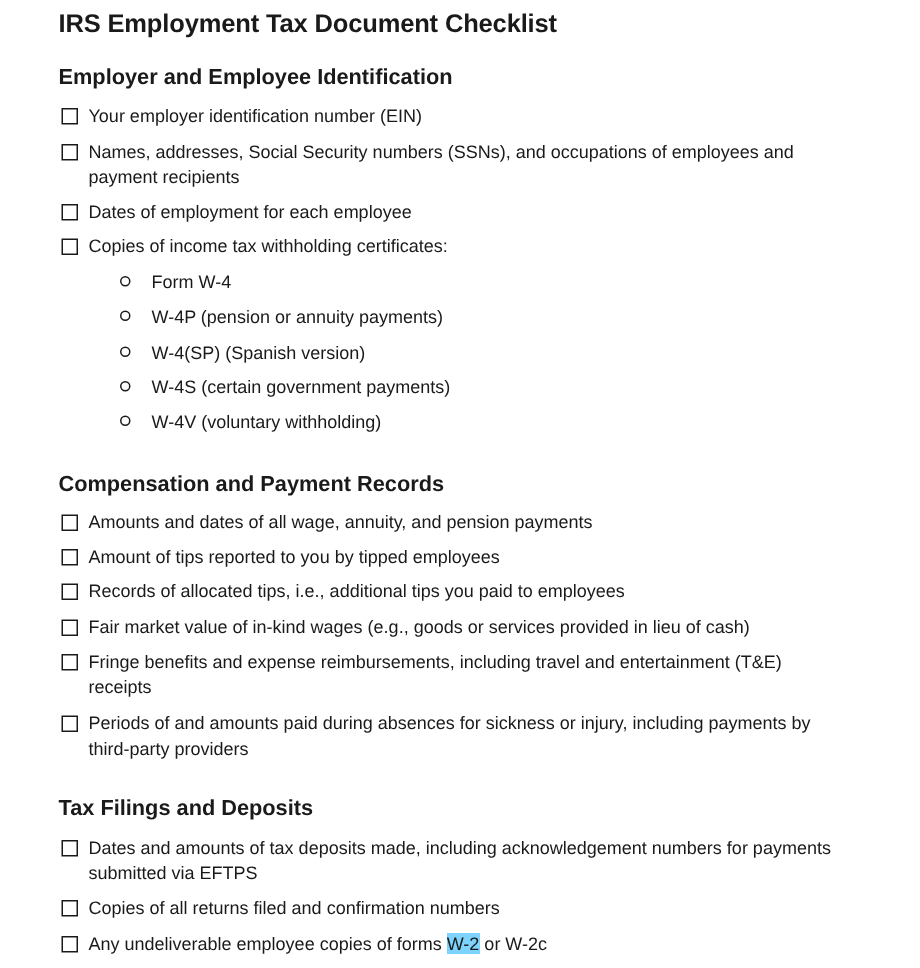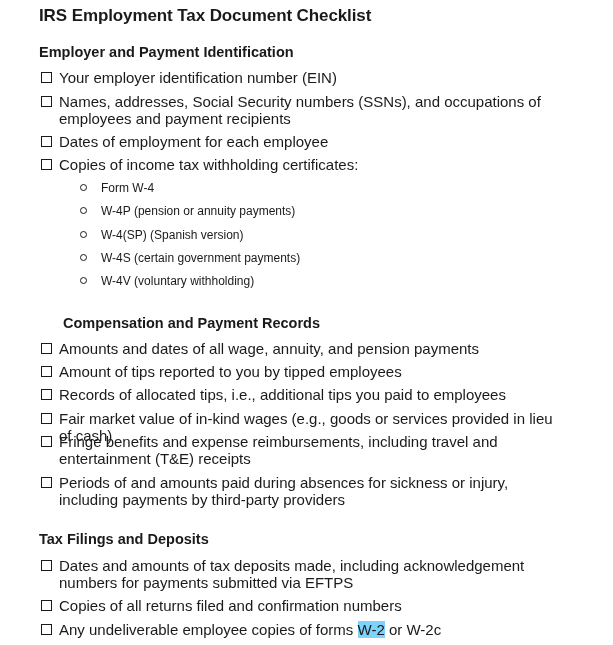--- a/index.html
+++ b/index.html
@@ -18,40 +18,40 @@
       position: absolute; left: 39px;
       font-size: 14.5px; font-weight: bold; white-space: nowrap;
     }
     .check-item { position: absolute; left: 39px; width: 520px; }
     .checkbox {
       position: absolute; left: 2px; top: 3px;
       width: 9px; height: 9px; border: 1.4px solid #1a1a1a; background: #fff;
     }
     .item-text {
       position: absolute; left: 20px; width: 500px;
-      font-size: 15px; line-height: 17px; white-space: normal;
+      font-size: 12px; line-height: 17px; white-space: normal;
     }
     .sub-item { position: absolute; left: 80px; width: 420px; }
     .sub-bullet {
       position: absolute; left: 0; top: 4px;
       width: 5px; height: 5px; border: 1.3px solid #1a1a1a; border-radius: 50%;
     }
     .sub-text {
       position: absolute; left: 21px; font-size: 12px; line-height: 17px; white-space: nowrap;
     }
     .hl { background: #7dd3fc; }
   </style>
 </head>
 <body>
 
 <div class="page">
 
   <div class="doc-title">IRS Employment Tax Document Checklist</div>
 
-  <div class="section-heading" style="top:44px;">Employer and Payment Identification</div>
+  <div class="section-heading" style="top:44px;">Employer and Employee Identification</div>
 
   <div class="check-item" style="top:69px;">
     <span class="checkbox"></span>
     <span class="item-text">Your employer identification number (EIN)</span>
   </div>
   <div class="check-item" style="top:93px;">
     <span class="checkbox"></span>
     <span class="item-text">Names, addresses, Social Security numbers (SSNs), and occupations of employees and payment recipients</span>
   </div>
   <div class="check-item" style="top:133px;">
@@ -77,21 +77,21 @@
   </div>
   <div class="sub-item" style="top:250px;">
     <span class="sub-bullet"></span>
     <span class="sub-text">W-4S (certain government payments)</span>
   </div>
   <div class="sub-item" style="top:273px;">
     <span class="sub-bullet"></span>
     <span class="sub-text">W-4V (voluntary withholding)</span>
   </div>
 
-  <div class="section-heading" style="top:315px;margin-left:24px;">Compensation and Payment Records</div>
+  <div class="section-heading" style="top:315px;">Compensation and Payment Records</div>
 
   <div class="check-item" style="top:340px;">
     <span class="checkbox"></span>
     <span class="item-text">Amounts and dates of all wage, annuity, and pension payments</span>
   </div>
   <div class="check-item" style="top:363px;">
     <span class="checkbox"></span>
     <span class="item-text">Amount of tips reported to you by tipped employees</span>
   </div>
   <div class="check-item" style="top:386px;">

